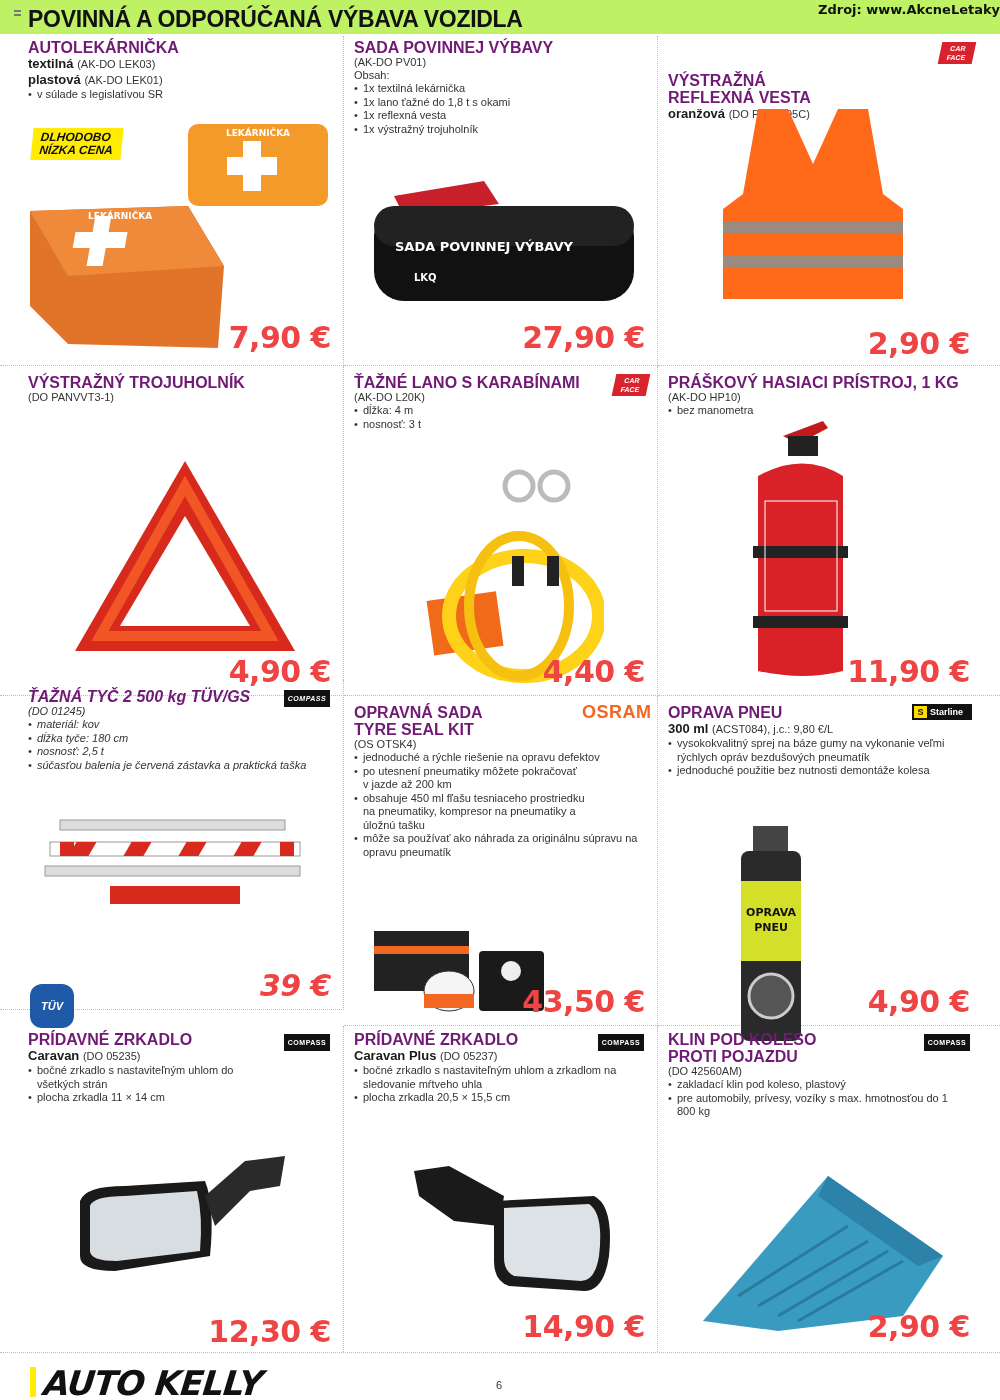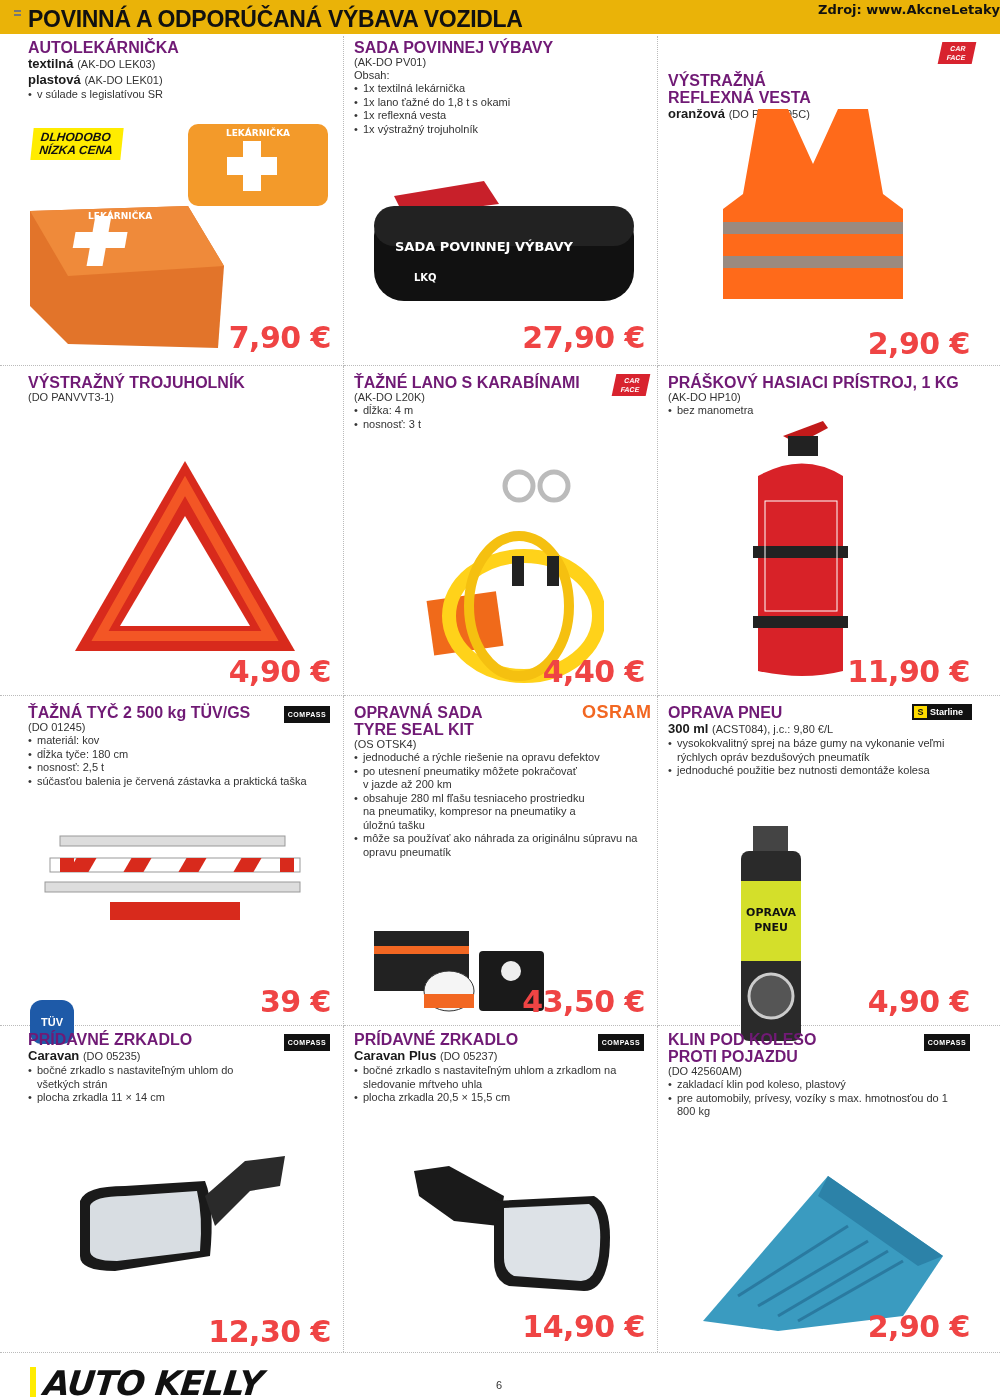--- a/index.html
+++ b/index.html
@@ -1,17 +1,17 @@
 <!DOCTYPE html>
 <html><head>
 <meta charset="utf-8">
 <style>
   * { box-sizing: border-box; margin: 0; padding: 0; }
   body { width: 1000px; height: 1400px; background: #fff; font-family: "Liberation Sans", sans-serif; color: #1a1a1a; position: relative; overflow: hidden; }
-  .header { position: absolute; left: 0; top: 0; width: 1000px; height: 34px; background: #eab308; }
+  .header { position: absolute; left: 0; top: 0; width: 1000px; height: 34px; background: #bef264; }
   .header .mark { position: absolute; left: 14px; top: 10px; width: 7px; height: 6px; border-top: 2px solid #777; border-bottom: 2px solid #777; }
   .header .title { position: absolute; left: 28px; top: 6px; font-size: 23px; font-weight: bold; letter-spacing: -0.3px; color: #111; }
   .header .source { position: absolute; right: 182px; top: 2px; font-size: 13px; font-weight: bold; font-family: "DejaVu Sans", sans-serif; color: #111; transform: translateX(100%); }
   .grid { position: absolute; left: 0; top: 36px; width: 1000px; height: 1316px; }
   .cell { position: absolute; border-right: 1px dotted #bbb; border-bottom: 1px dotted #bbb; }
   .cell.last-col { border-right: none; }
   .p-name { font-size: 16px; font-weight: bold; line-height: 17px; color: #701a75; text-transform: uppercase; }
   .p-sub { font-size: 13px; line-height: 16px; color: #1a1a1a; }
   .p-sub b { font-weight: bold; }
   .p-sub .code { font-size: 11px; color: #333; }
@@ -153,21 +153,21 @@
       <path d="M40,20 L80,5 L85,12 L55,28 Z" fill="#c21a1a"></path>
       <rect x="45" y="20" width="30" height="20" fill="#222"></rect>
       <path d="M15,60 Q60,35 100,60 L100,255 Q60,265 15,255 Z" fill="#d82228"></path>
       <rect x="10" y="130" width="95" height="12" fill="#222"></rect>
       <rect x="10" y="200" width="95" height="12" fill="#222"></rect>
       <rect x="22" y="85" width="72" height="110" fill="none" stroke="#fff" stroke-width="1"></rect>
     </svg>
     <div class="price" style="top:288px;right:30px;">11,90 €</div>
   </div>
 
-  <div class="cell" style="left:0;top:660px;width:344px;height:330px;">
+  <div class="cell" style="left:0;top:644px;width:344px;height:330px;font-style:italic;">
     <div style="position:absolute;left:28px;top:8px;">
       <div class="p-name" style="text-transform:none;">ŤAŽNÁ TYČ 2 500 kg TÜV/GS</div>
       <div class="p-code">(DO 01245)</div>
       <ul class="p-list">
         <li>materiál: kov</li>
         <li>dĺžka tyče: 180 cm</li>
         <li>nosnosť: 2,5 t</li>
         <li>súčasťou balenia je červená zástavka a praktická taška</li>
       </ul>
     </div>
@@ -191,21 +191,21 @@
   </div>
 
   <div class="cell" style="left:344px;top:660px;width:314px;height:330px;">
     <div style="position:absolute;left:10px;top:8px;">
       <div class="p-name">OPRAVNÁ SADA</div>
       <div class="p-name">TYRE SEAL KIT</div>
       <div class="p-code">(OS OTSK4)</div>
       <ul class="p-list" style="width:285px;">
         <li>jednoduché a rýchle riešenie na opravu defektov</li>
         <li style="width:230px;">po utesnení pneumatiky môžete pokračovať v jazde až 200 km</li>
-        <li style="width:245px;">obsahuje 280 ml fľašu tesniaceho prostriedku na pneumatiky, kompresor na pneumatiky a úložnú tašku</li>
+        <li style="width:245px;">obsahuje 450 ml fľašu tesniaceho prostriedku na pneumatiky, kompresor na pneumatiky a úložnú tašku</li>
         <li>môže sa používať ako náhrada za originálnu súpravu na opravu pneumatík</li>
       </ul>
     </div>
     <div class="brand osram" style="left:238px;top:6px;">OSRAM</div>
     <svg class="img" style="left:25px;top:230px;" width="180" height="90" viewBox="0 0 180 90">
       <rect x="5" y="5" width="95" height="60" fill="#222"></rect>
       <rect x="5" y="20" width="95" height="8" fill="#f26722"></rect>
       <rect x="110" y="25" width="65" height="60" rx="4" fill="#1a1a1a"></rect>
       <circle cx="142" cy="45" r="10" fill="#eee"></circle>
       <ellipse cx="80" cy="65" rx="25" ry="20" fill="#f5f5f5" stroke="#333"></ellipse>

